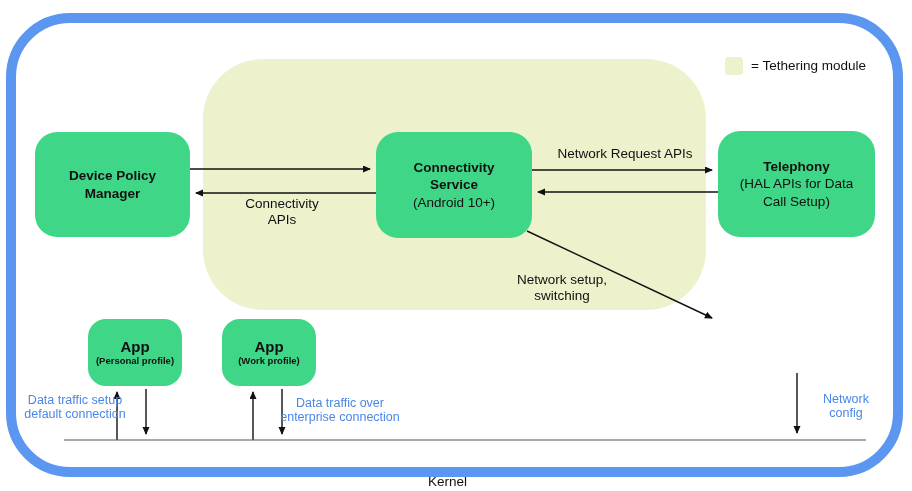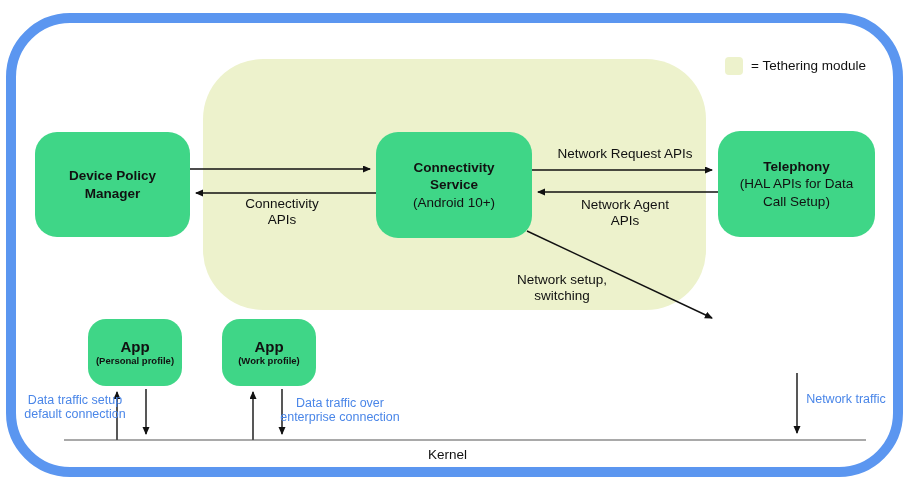--- a/index.html
+++ b/index.html
@@ -61,21 +61,21 @@
   .edge-label.nowrap{white-space:nowrap;}
   .blue-label{
     position:absolute;font-size:12.5px;
     color:var(--blue-text,#4a86e8);
     text-align:center;line-height:1.15;
   }
   #lbl-request{left:545px;top:146px;width:160px;}
   #lbl-agent{left:577px;top:197px;width:96px;}
   #lbl-connectivity{left:234px;top:196px;width:96px;}
   #lbl-setup{left:502px;top:272px;width:120px;}
-  #lbl-kernel{left:428px;top:447px;}
+  #lbl-kernel{left:428px;top:474px;}
   #lbl-default{left:14px;top:393px;width:122px;}
   #lbl-enterprise{left:267px;top:396px;width:146px;}
   #lbl-config{left:806px;top:392px;width:80px;}
   svg.wires{position:absolute;left:0;top:0;pointer-events:none;}
 </style>
 </head>
 <body>
 
 <div id="canvas">
 
@@ -126,22 +126,21 @@
     <line x1="527" y1="231" x2="712" y2="318" stroke="#111" stroke-width="1.4" marker-end="url(#ah)"></line>
     <line x1="797" y1="373" x2="797" y2="433" stroke="#111" stroke-width="1.4" marker-end="url(#ah)"></line>
     <line x1="117" y1="440" x2="117" y2="392" stroke="#111" stroke-width="1.4" marker-end="url(#ah)"></line>
     <line x1="146" y1="389" x2="146" y2="434" stroke="#111" stroke-width="1.4" marker-end="url(#ah)"></line>
     <line x1="253" y1="440" x2="253" y2="392" stroke="#111" stroke-width="1.4" marker-end="url(#ah)"></line>
     <line x1="282" y1="389" x2="282" y2="434" stroke="#111" stroke-width="1.4" marker-end="url(#ah)"></line>
     <line x1="64" y1="440" x2="866" y2="440" stroke="#555" stroke-width="1.2"></line>
   </svg>
 
   <div class="edge-label nowrap" id="lbl-request">Network Request APIs</div>
-  <div class="edge-label" id="lbl-agent">Network Agent APIs</div>
   <div class="edge-label" id="lbl-connectivity">Connectivity APIs</div>
   <div class="edge-label" id="lbl-setup">Network setup, switching</div>
   <div class="edge-label nowrap" id="lbl-kernel">Kernel</div>
 
   <div class="blue-label" id="lbl-default">Data traffic setup default connection</div>
   <div class="blue-label" id="lbl-enterprise">Data traffic over enterprise connection</div>
-  <div class="blue-label" id="lbl-config">Network traffic</div>
+  <div class="blue-label" id="lbl-config">Network config</div>
 
 </div>
 
 </body></html>

